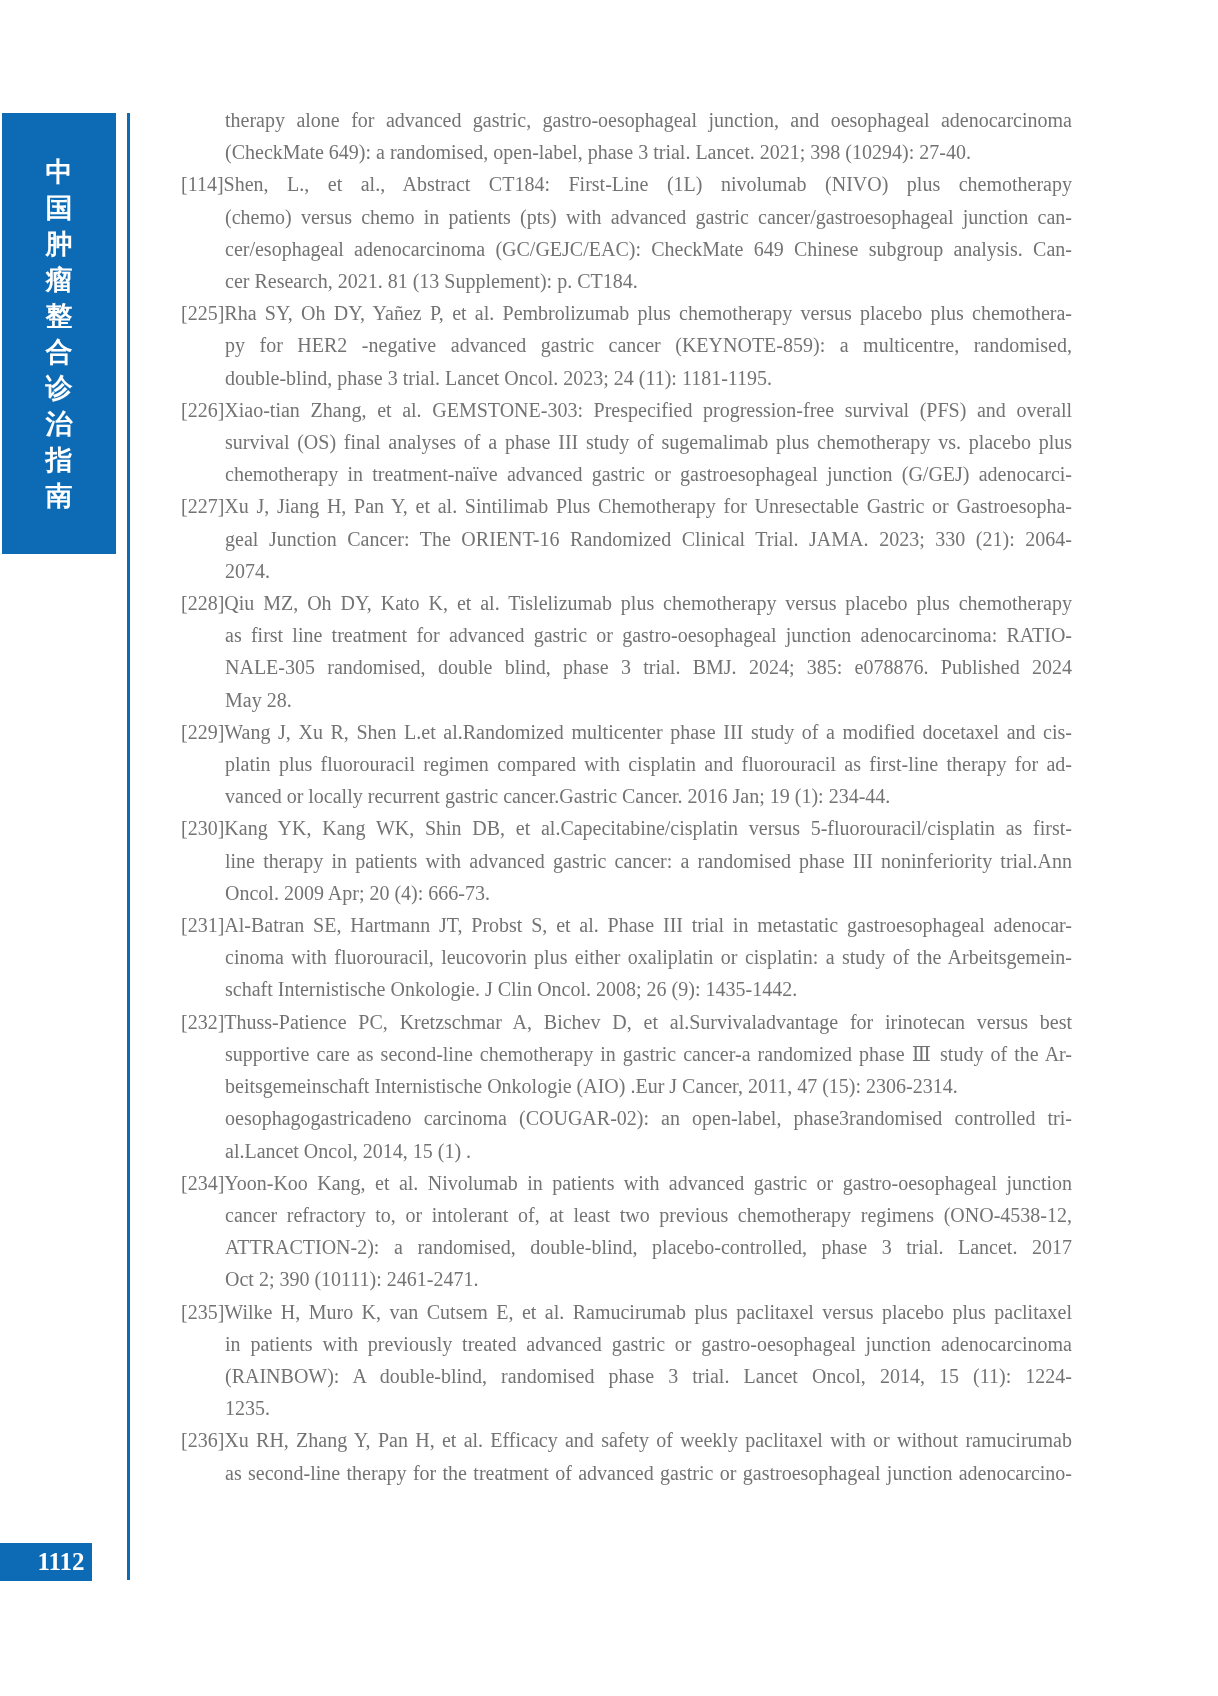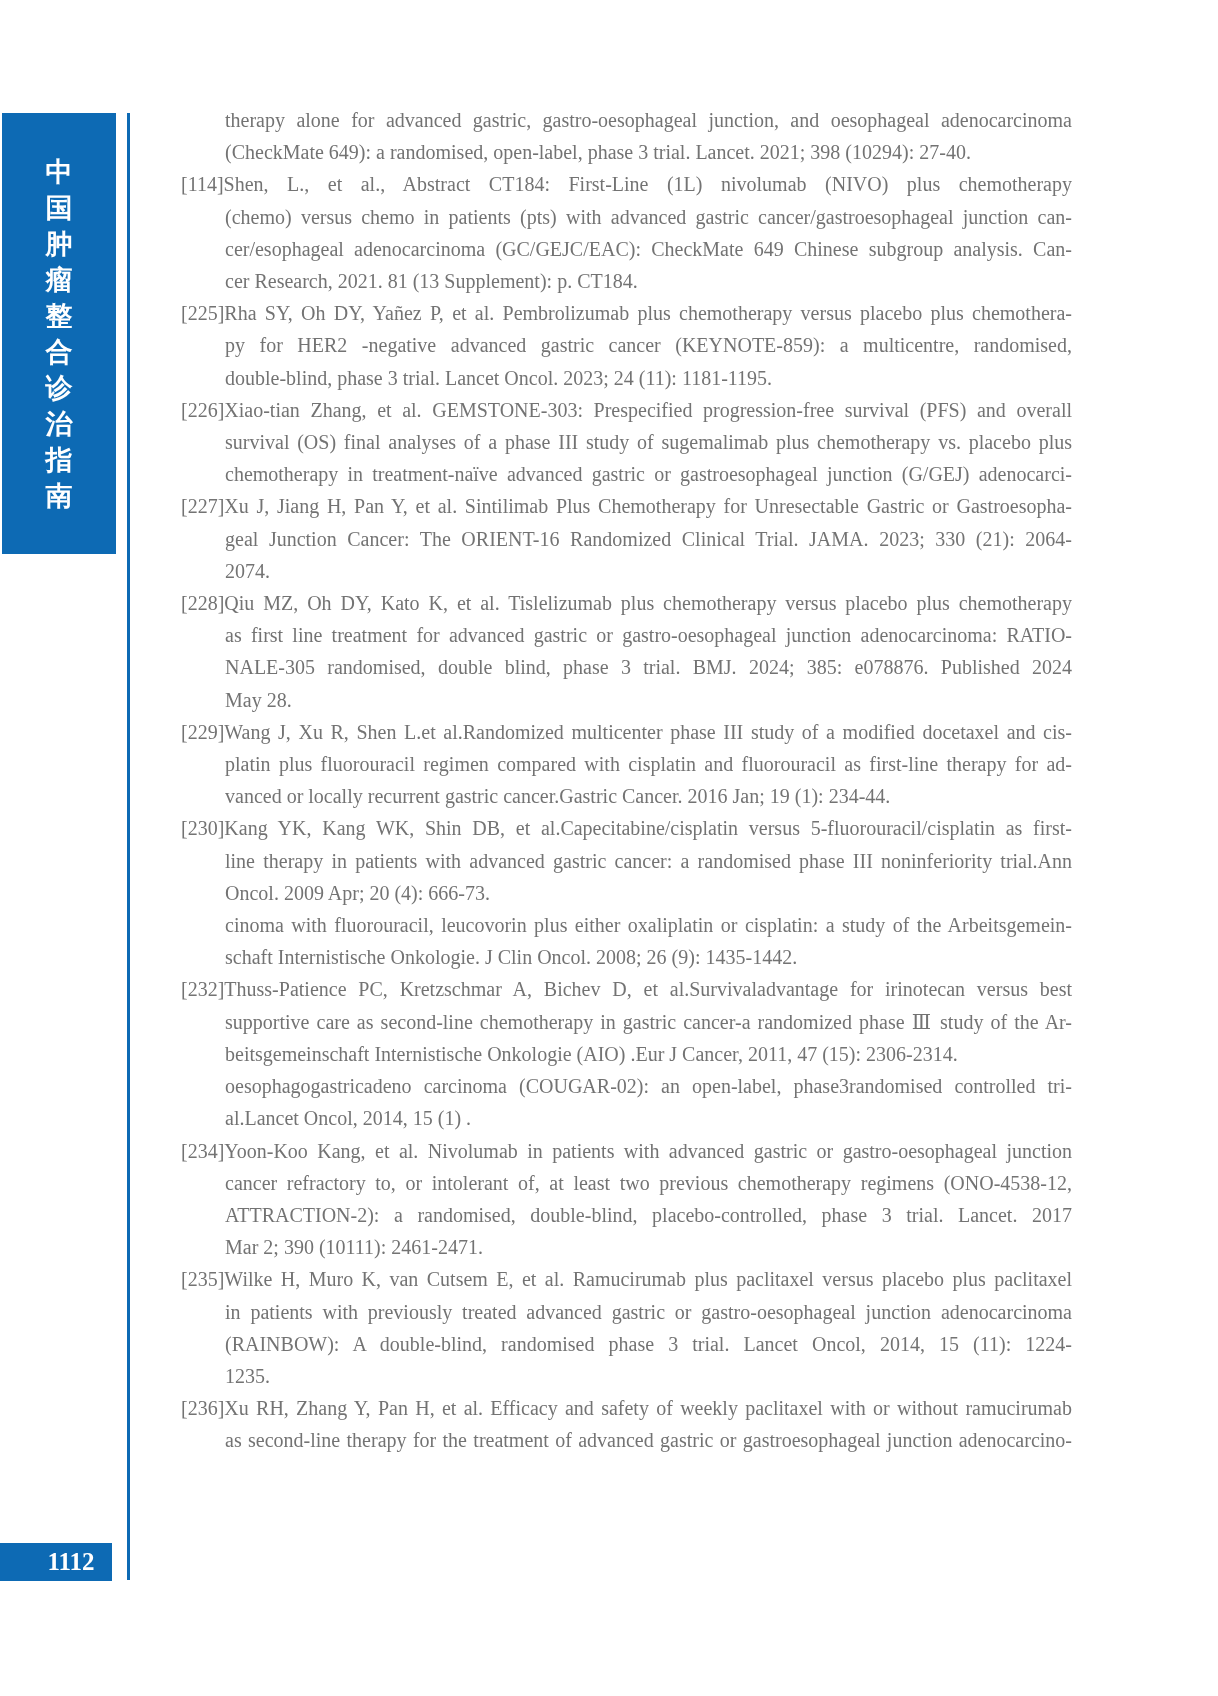--- a/index.html
+++ b/index.html
@@ -43,21 +43,21 @@
     left: 127px;
     top: 113px;
     width: 3px;
     height: 1467px;
     background: var(--accent, #0d6ab4);
   }
   .page-badge {
     position: absolute;
     left: 0;
     top: 1543px;
-    width: 112px;
+    width: 92px;
     height: 38px;
     background: var(--accent, #0d6ab4);
     color: #ffffff;
     display: flex;
     align-items: center;
     justify-content: center;
     padding-left: 30px;
     font-family: "Liberation Serif", "DejaVu Serif", serif;
     font-weight: 700;
     font-size: 25px;
@@ -141,37 +141,38 @@
         <div class="ln hang-first">[229]Wang J, Xu R, Shen L.et al.Randomized multicenter phase III study of a modified docetaxel and cis-</div>
         <div class="ln">platin plus fluorouracil regimen compared with cisplatin and fluorouracil as first-line therapy for ad-</div>
         <div class="ln last">vanced or locally recurrent gastric cancer.Gastric Cancer. 2016 Jan; 19 (1): 234-44.</div>
       </div>
       <div class="ref">
         <div class="ln hang-first">[230]Kang YK, Kang WK, Shin DB, et al.Capecitabine/cisplatin versus 5-fluorouracil/cisplatin as first-</div>
         <div class="ln">line therapy in patients with advanced gastric cancer: a randomised phase III noninferiority trial.Ann</div>
         <div class="ln last">Oncol. 2009 Apr; 20 (4): 666-73.</div>
       </div>
       <div class="ref">
+        <div class="ln hang-first">[231]Al-Batran SE, Hartmann JT, Probst S, et al. Phase III trial in metastatic gastroesophageal adenocar-</div>
         <div class="ln">cinoma with fluorouracil, leucovorin plus either oxaliplatin or cisplatin: a study of the Arbeitsgemein-</div>
         <div class="ln last">schaft Internistische Onkologie. J Clin Oncol. 2008; 26 (9): 1435-1442.</div>
       </div>
       <div class="ref">
         <div class="ln hang-first">[232]Thuss-Patience PC, Kretzschmar A, Bichev D, et al.Survivaladvantage for irinotecan versus best</div>
         <div class="ln">supportive care as second-line chemotherapy in gastric cancer-a randomized phase Ⅲ study of the Ar-</div>
         <div class="ln last">beitsgemeinschaft Internistische Onkologie (AIO) .Eur J Cancer, 2011, 47 (15): 2306-2314.</div>
       </div>
       <div class="ref">
         <div class="ln">oesophagogastricadeno carcinoma (COUGAR-02): an open-label, phase3randomised controlled tri-</div>
         <div class="ln last">al.Lancet Oncol, 2014, 15 (1) .</div>
       </div>
       <div class="ref">
         <div class="ln hang-first">[234]Yoon-Koo Kang, et al. Nivolumab in patients with advanced gastric or gastro-oesophageal junction</div>
         <div class="ln">cancer refractory to, or intolerant of, at least two previous chemotherapy regimens (ONO-4538-12,</div>
         <div class="ln">ATTRACTION-2): a randomised, double-blind, placebo-controlled, phase 3 trial. Lancet. 2017</div>
-        <div class="ln last">Mar 2; 390 (10111): 2461-2471.</div>
+        <div class="ln last">Oct 2; 390 (10111): 2461-2471.</div>
       </div>
       <div class="ref">
         <div class="ln hang-first">[235]Wilke H, Muro K, van Cutsem E, et al. Ramucirumab plus paclitaxel versus placebo plus paclitaxel</div>
         <div class="ln">in patients with previously treated advanced gastric or gastro-oesophageal junction adenocarcinoma</div>
         <div class="ln">(RAINBOW): A double-blind, randomised phase 3 trial. Lancet Oncol, 2014, 15 (11): 1224-</div>
         <div class="ln last">1235.</div>
       </div>
       <div class="ref">
         <div class="ln hang-first">[236]Xu RH, Zhang Y, Pan H, et al. Efficacy and safety of weekly paclitaxel with or without ramucirumab</div>
         <div class="ln">as second-line therapy for the treatment of advanced gastric or gastroesophageal junction adenocarcino-</div>

